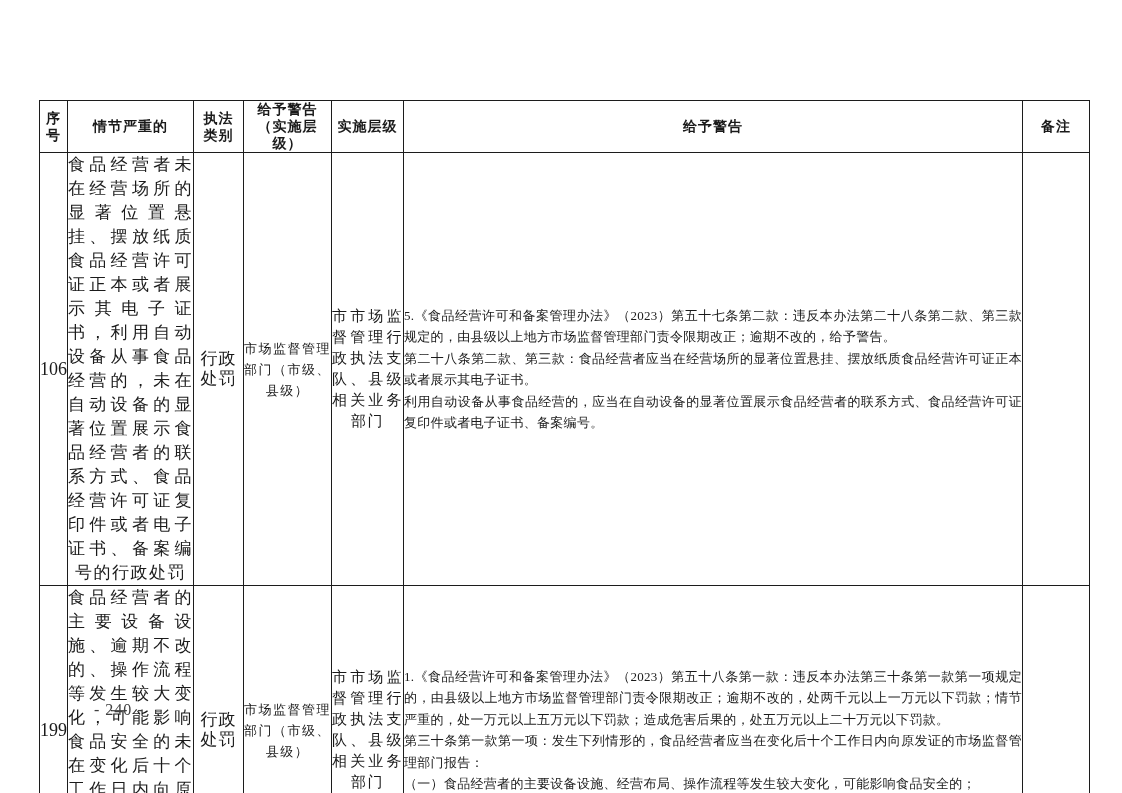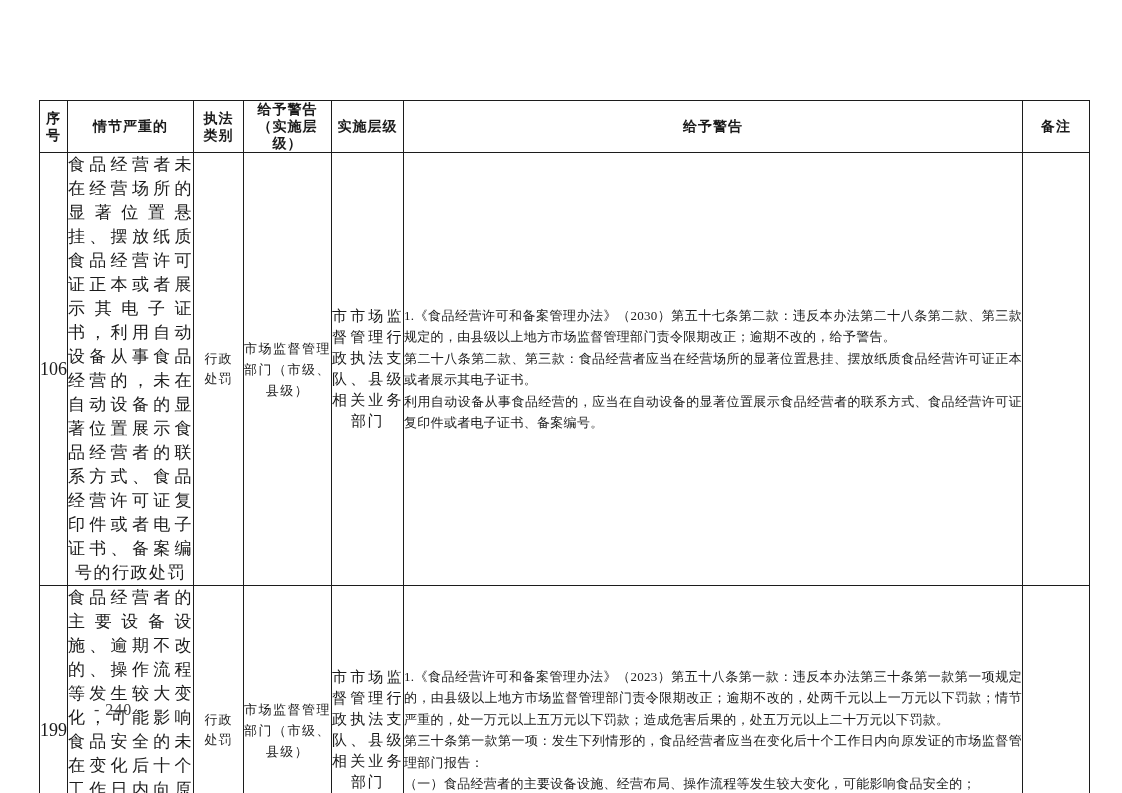--- a/index.html
+++ b/index.html
@@ -61,21 +61,21 @@
   td.name-cell {
     font-size: 17px;
     line-height: 24px;
     letter-spacing: 1.5px;
     text-align: justify;
     text-align-last: center;
     padding: 4px 5px;
   }
   td.cat-cell {
     text-align: center;
-    font-size: 13px;
+    font-size: 17px;
     line-height: 20px;
     letter-spacing: 1px;
   }
   td.subject-cell {
     font-size: 13px;
     line-height: 21px;
     letter-spacing: 1.5px;
     text-align: justify;
     text-align-last: center;
     padding: 4px 6px;
@@ -139,21 +139,21 @@
       <th>给予警告</th>
       <th>备注</th>
     </tr>
     <tr class="row-tall">
       <td class="no-cell">106</td>
       <td class="name-cell">食品经营者未在经营场所的显著位置悬挂、摆放纸质食品经营许可证正本或者展示其电子证书，利用自动设备从事食品经营的，未在自动设备的显著位置展示食品经营者的联系方式、食品经营许可证复印件或者电子证书、备案编号的行政处罚</td>
       <td class="cat-cell">行政
 处罚</td>
       <td class="subject-cell">市场监督管理部门（市级、县级）</td>
       <td class="agency-cell">市市场监督管理行政执法支队、县级相关业务部门</td>
-      <td class="basis-cell">1.《食品经营许可和备案管理办法》（2030）第五十七条第二款：违反本办法第二十八条第二款、第三款规定的，由县级以上地方市场监督管理部门责令限期改正；逾期不改的，给予警告。
+      <td class="basis-cell">5.《食品经营许可和备案管理办法》（2023）第五十七条第二款：违反本办法第二十八条第二款、第三款规定的，由县级以上地方市场监督管理部门责令限期改正；逾期不改的，给予警告。
 第二十八条第二款、第三款：食品经营者应当在经营场所的显著位置悬挂、摆放纸质食品经营许可证正本或者展示其电子证书。
 利用自动设备从事食品经营的，应当在自动设备的显著位置展示食品经营者的联系方式、食品经营许可证复印件或者电子证书、备案编号。</td>
       <td class="remark-cell"></td>
     </tr>
     <tr class="row-short">
       <td class="no-cell">199</td>
       <td class="name-cell">食品经营者的主要设备设施、逾期不改的、操作流程等发生较大变化，可能影响食品安全的未在变化后十个工作日内向原发证的市场监督管理部门报告的行政处罚</td>
       <td class="cat-cell">行政
 处罚</td>
       <td class="subject-cell">市场监督管理部门（市级、县级）</td>

